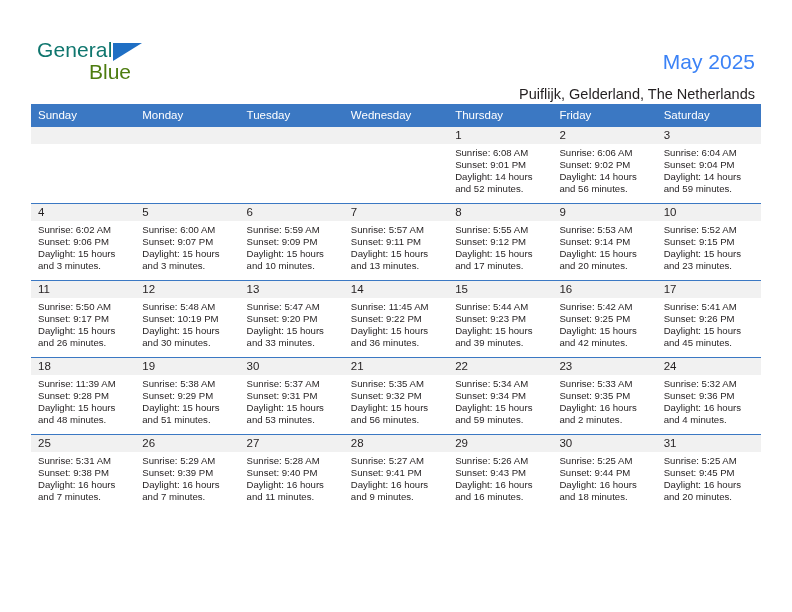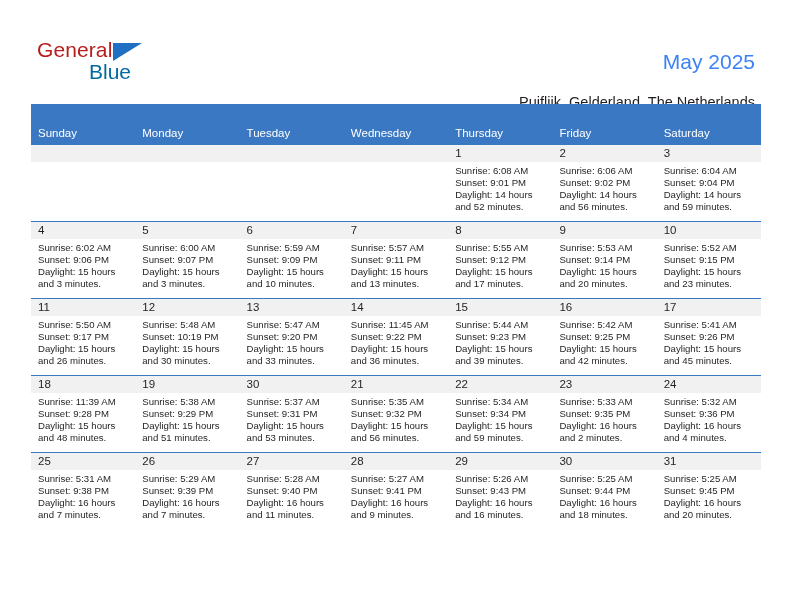--- a/index.html
+++ b/index.html
@@ -36,55 +36,55 @@
     top: 38px;
     width: 200px;
     height: 50px;
   }
   .brand-general {
     position: absolute;
     left: 0;
     top: 0;
     font-size: 21px;
     letter-spacing: 0.1px;
-    color: #b91c1c;
+    color: #0f766e;
     font-family: "Liberation Sans", sans-serif;
   }
   .brand-triangle {
     position: absolute;
     left: 76px;
     top: 5px;
     width: 0;
     height: 0;
     border-left: 29px solid #1f6fc4;
     border-bottom: 18px solid transparent;
   }
   .brand-blue {
     position: absolute;
     left: 52px;
     top: 22px;
     font-size: 21px;
-    color: #0369a1;
+    color: #4d7c0f;
     font-family: "Liberation Sans", sans-serif;
   }
   .title-block {
     position: absolute;
     right: 37px;
     top: 32px;
     text-align: right;
   }
   .cal-title {
     font-size: 21px;
     color: #3b82f6;
     line-height: 32px;
     white-space: nowrap;
     margin-top: 14px;
   }
   .cal-subtitle {
-    margin-top: 15px;
+    margin-top: 7px;
     font-size: 14.5px;
     color: #231f20;
     line-height: 18px;
     white-space: nowrap;
   }
 
   
   .calendar {
     position: absolute;
     left: 31px;
@@ -92,21 +92,21 @@
     width: 730px;
     border-collapse: collapse;
     table-layout: fixed;
   }
   .calendar th {
     background: #3b78c3;
     color: #ffffff;
     font-size: 11.5px;
     font-weight: normal;
     text-align: left;
-    padding: 23px 0 5px 7px;
+    padding: 5px 0 5px 7px;
     height: 11px;
     border: none;
   }
   .calendar td {
     vertical-align: top;
     padding: 0;
     border: none;
     border-top: 1.3px solid #3b78c3;
     height: 76px;
     width: 104.28px;

